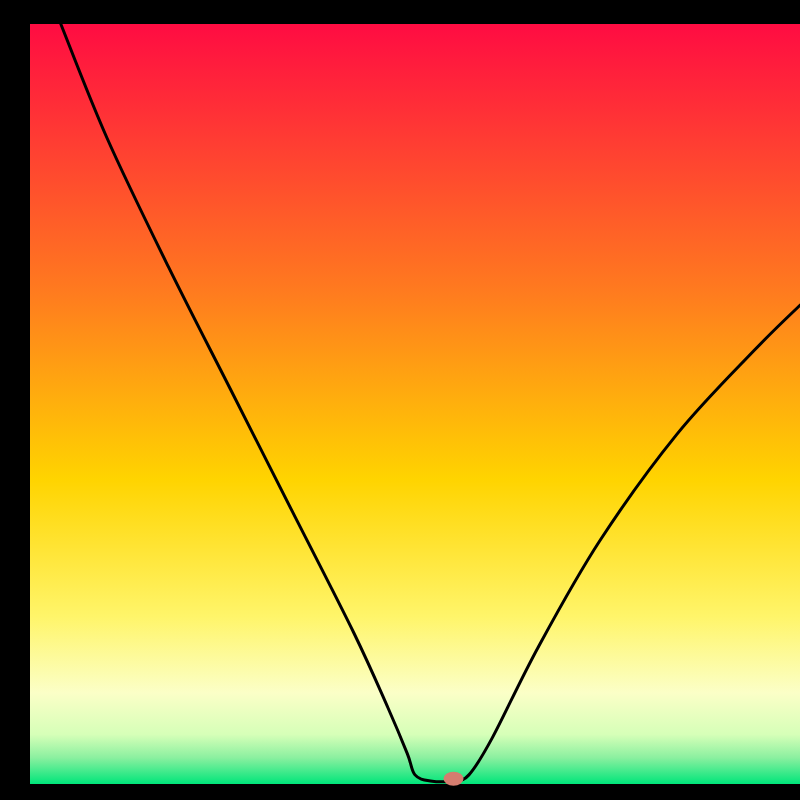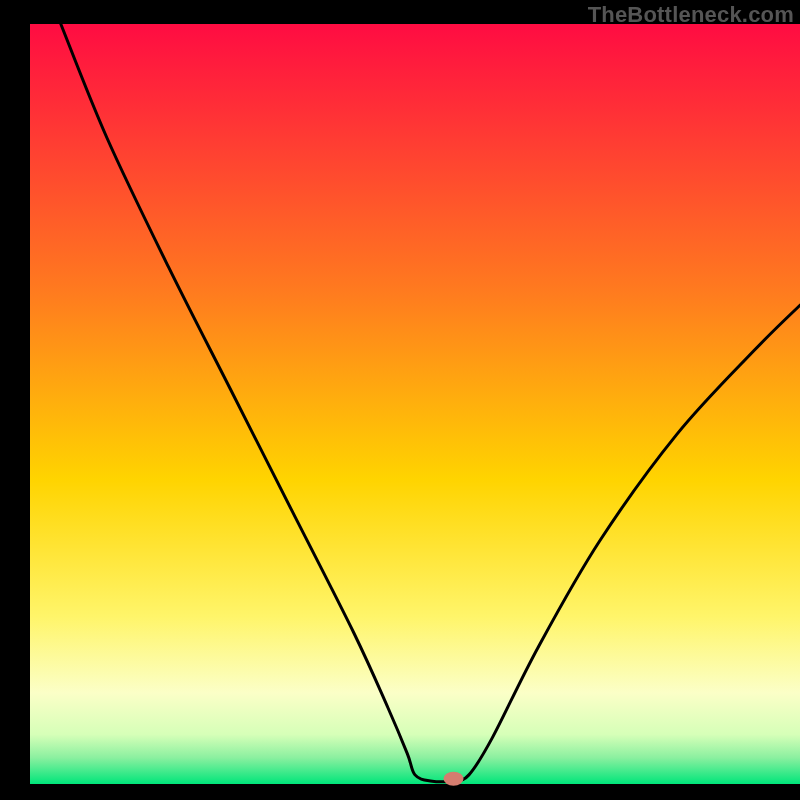--- a/index.html
+++ b/index.html
@@ -31,21 +31,20 @@
   svg {
     position: absolute;
     top: 0;
     left: 0;
   }
 </style>
 </head>
 <body>
 
 <div class="frame">
-  <div class="watermark">TheBottleneck.com</div>
   <svg id="chart-svg" width="800" height="800" viewBox="0 0 800 800">
     <defs>
       <linearGradient id="bg-grad" x1="0" y1="0" x2="0" y2="1">
           <stop offset="0%" stop-color="#ff0c42"></stop>
           <stop offset="35%" stop-color="#ff7a1f"></stop>
           <stop offset="60%" stop-color="#ffd400"></stop>
           <stop offset="78%" stop-color="#fff56a"></stop>
           <stop offset="88%" stop-color="#fbffc7"></stop>
           <stop offset="93.5%" stop-color="#d6ffb8"></stop>
           <stop offset="96.5%" stop-color="#8cf0a0"></stop>

